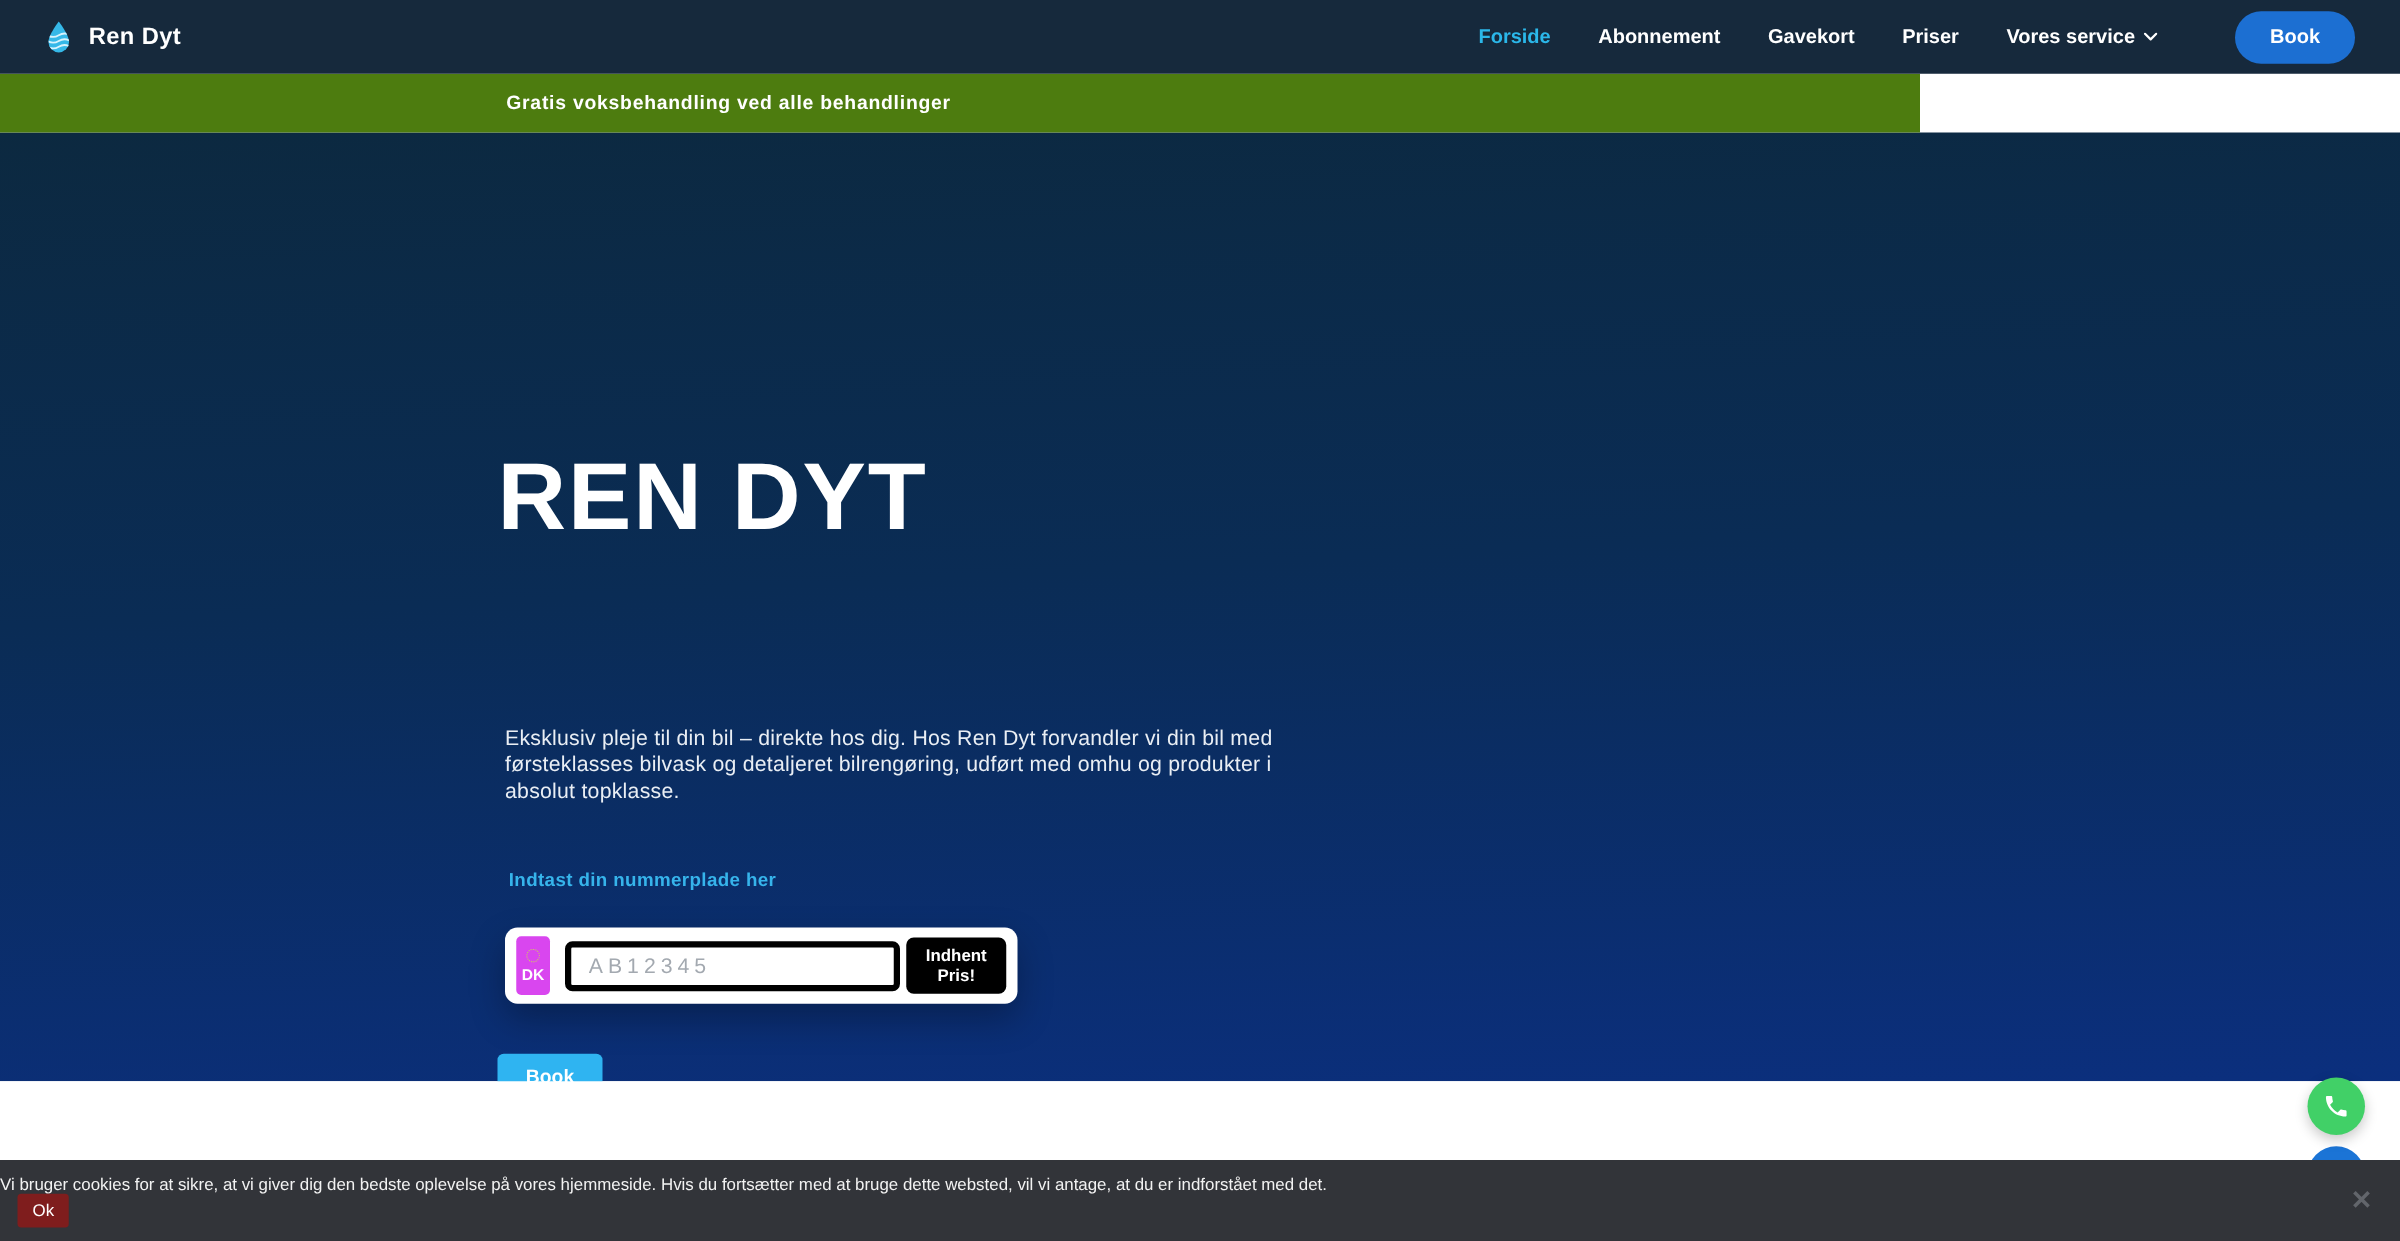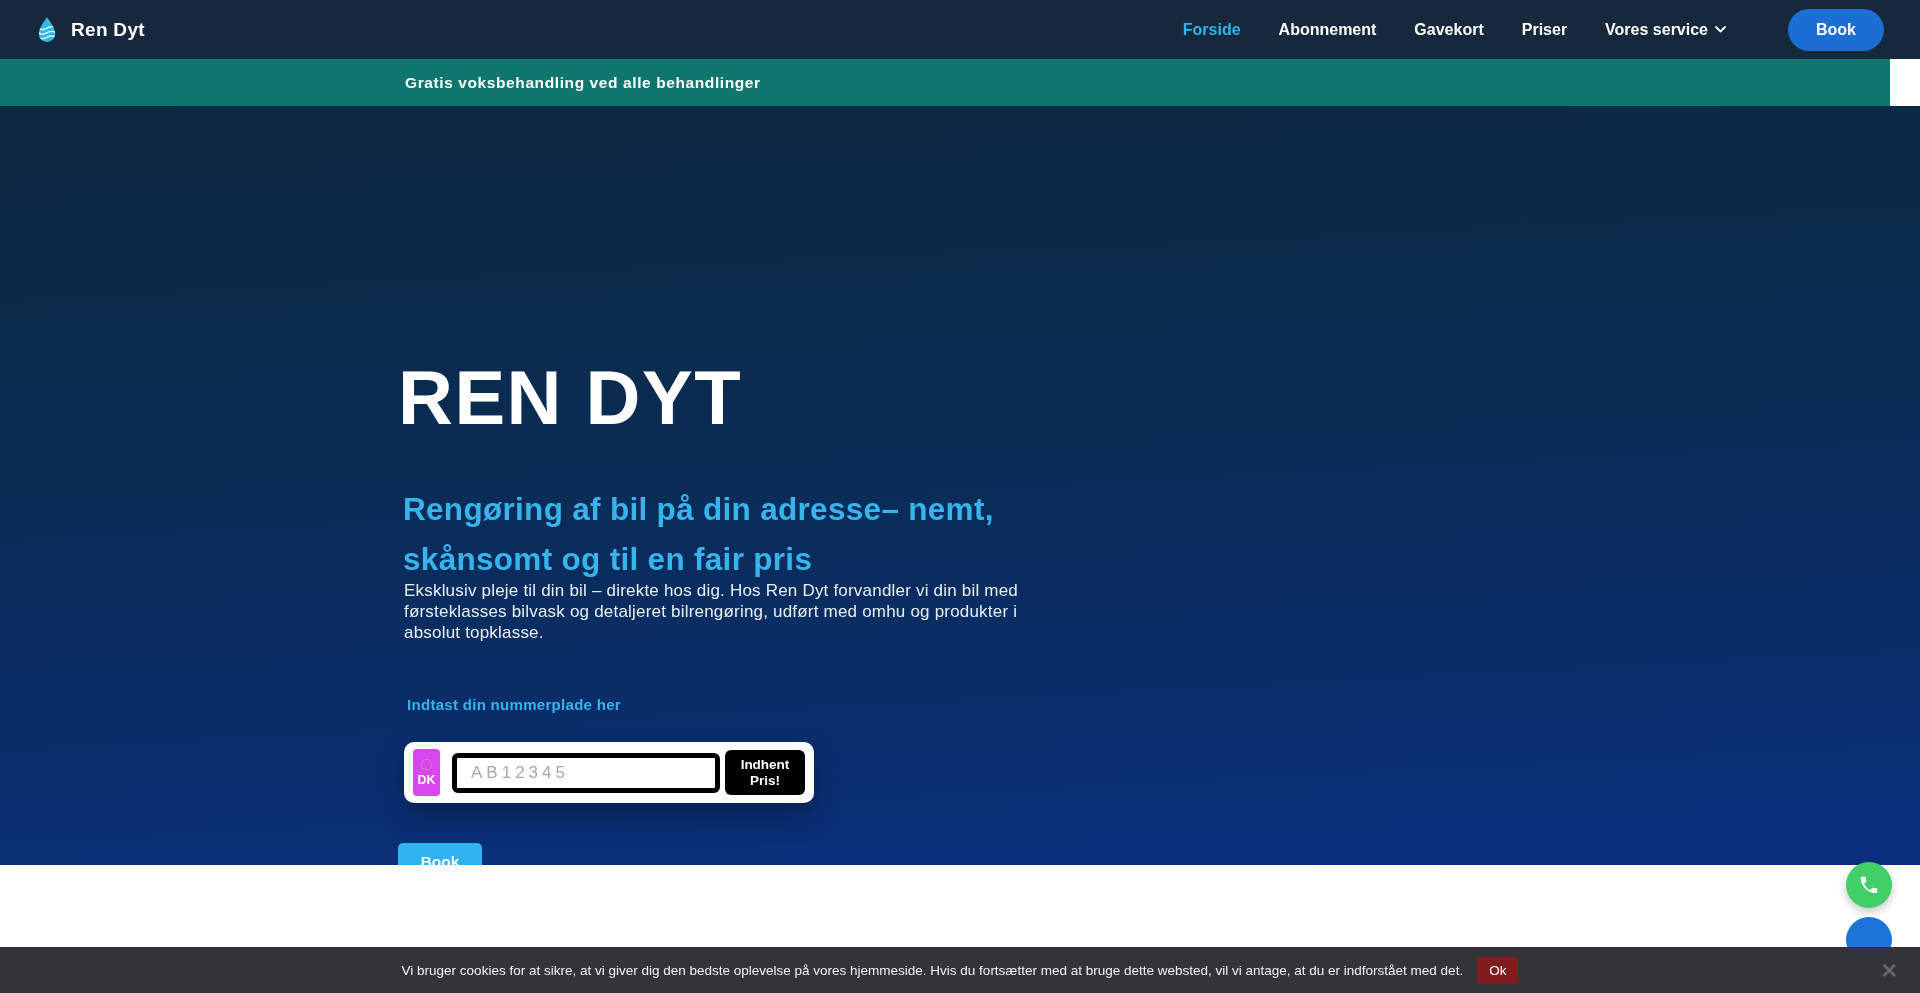--- a/index.html
+++ b/index.html
@@ -26,22 +26,22 @@
   }
   .nav a.active { color:#2bb7e9; }
   .nav-book {
     margin-left:24px; width:96px; height:42px; border:none; border-radius:21px;
     background:#1c6fd2; color:#ffffff; font-size:16px; font-weight:600; cursor:pointer;
     font-family:inherit;
   }
 
   
   .banner {
-    position:absolute; top:59px; left:0; width:1890px; height:47px;
-    background:#0f766e; z-index:4;
+    position:absolute; top:59px; left:0; width:1536px; height:47px;
+    background:#4d7c0f; z-index:4;
   }
   .banner-text {
     position:absolute; left:405px; top:0; line-height:47px;
     color:#ffffff; font-size:15.5px; font-weight:bold; letter-spacing:.6px;
   }
 
   
   .hero {
     position:absolute; top:106px; left:0; width:1920px; height:759px;
     background:linear-gradient(177deg, #0c2940 0%, #0a2c55 46%, #0b2f7e 100%);
@@ -96,22 +96,22 @@
   .white-section { position:absolute; top:865px; left:0; width:1920px; height:128px; background:#ffffff; }
   .fab {
     position:absolute; width:46px; height:46px; border-radius:50%; border:none; cursor:pointer;
     display:flex; align-items:center; justify-content:center;
   }
   .fab-phone { left:1846px; top:862px; background:#41d067; box-shadow:0 4px 10px rgba(0,0,0,.22); z-index:6; }
   .fab-secondary { left:1846px; top:917px; background:#1b74d6; z-index:1; }
 
   
   .cookie-bar {
-    position:absolute; left:0; bottom:0; width:1920px; height:46px;
-    background:#323439; z-index:10; display:flex; align-items:center; justify-content:center;
+    position:absolute; left:0; bottom:0; width:1920px; height:65px;
+    background:#323439; z-index:10; display:flex; align-items:flex-start; justify-content:center;flex-direction:column;
   }
   .cookie-msg { color:#f2f2f2; font-size:13.5px; }
   .cookie-ok {
     margin-left:14px; padding:6px 12px; background:#7f1d1d; border:none; border-radius:3px;
     color:#ffffff; font-family:inherit; font-size:13.5px; cursor:pointer;
   }
   .cookie-close {
     position:absolute; right:22px; top:50%; transform:translateY(-50%);
     color:#62656b; font-size:21px; line-height:1; cursor:pointer; font-weight:bold;
   }
@@ -158,24 +158,20 @@
     </nav>
   </header>
 
   <div class="banner">
     <span class="banner-text">Gratis voksbehandling ved alle behandlinger</span>
   </div>
 
   <section class="hero">
     <h1 class="hero-title">REN DYT</h1>
 
-    <h2 class="hero-subtitle">
-      <span>Rengøring af bil på din adresse– nemt,</span><br>
-      <span>skånsomt og til en fair pris</span>
-    </h2>
 
     <p class="hero-desc">Eksklusiv pleje til din bil – direkte hos dig. Hos Ren Dyt forvandler vi din bil med førsteklasses bilvask og detaljeret bilrengøring, udført med omhu og produkter i absolut topklasse.</p>
 
     <div class="plate-label">Indtast din nummerplade her</div>
 
     <div class="plate-widget">
       <div class="plate-badge">
         <span class="eu-stars"></span>
         <span class="plate-country">DK</span>
       </div>

